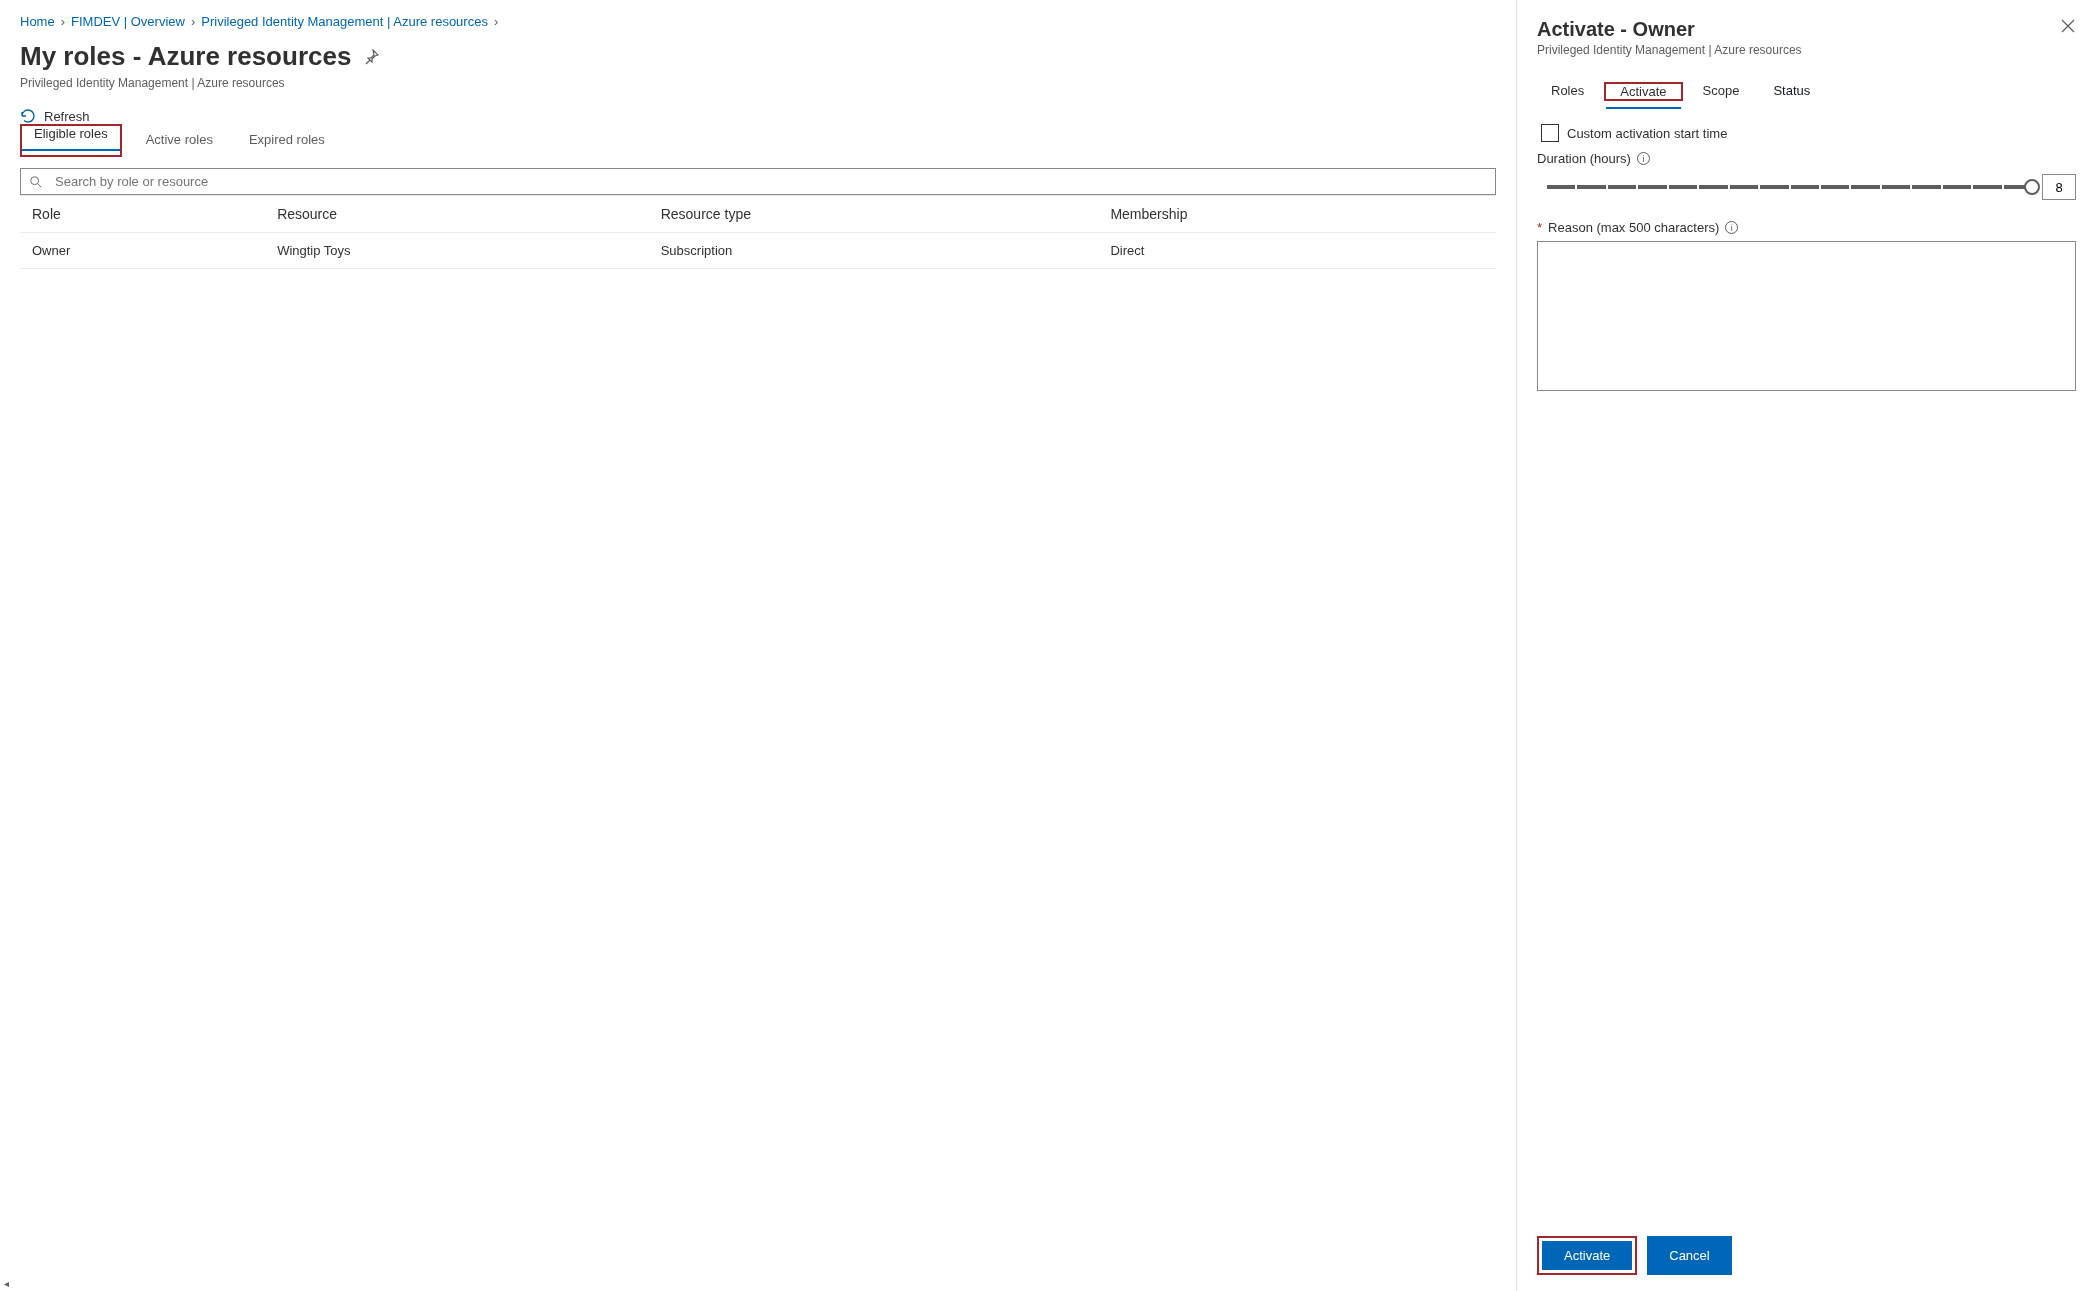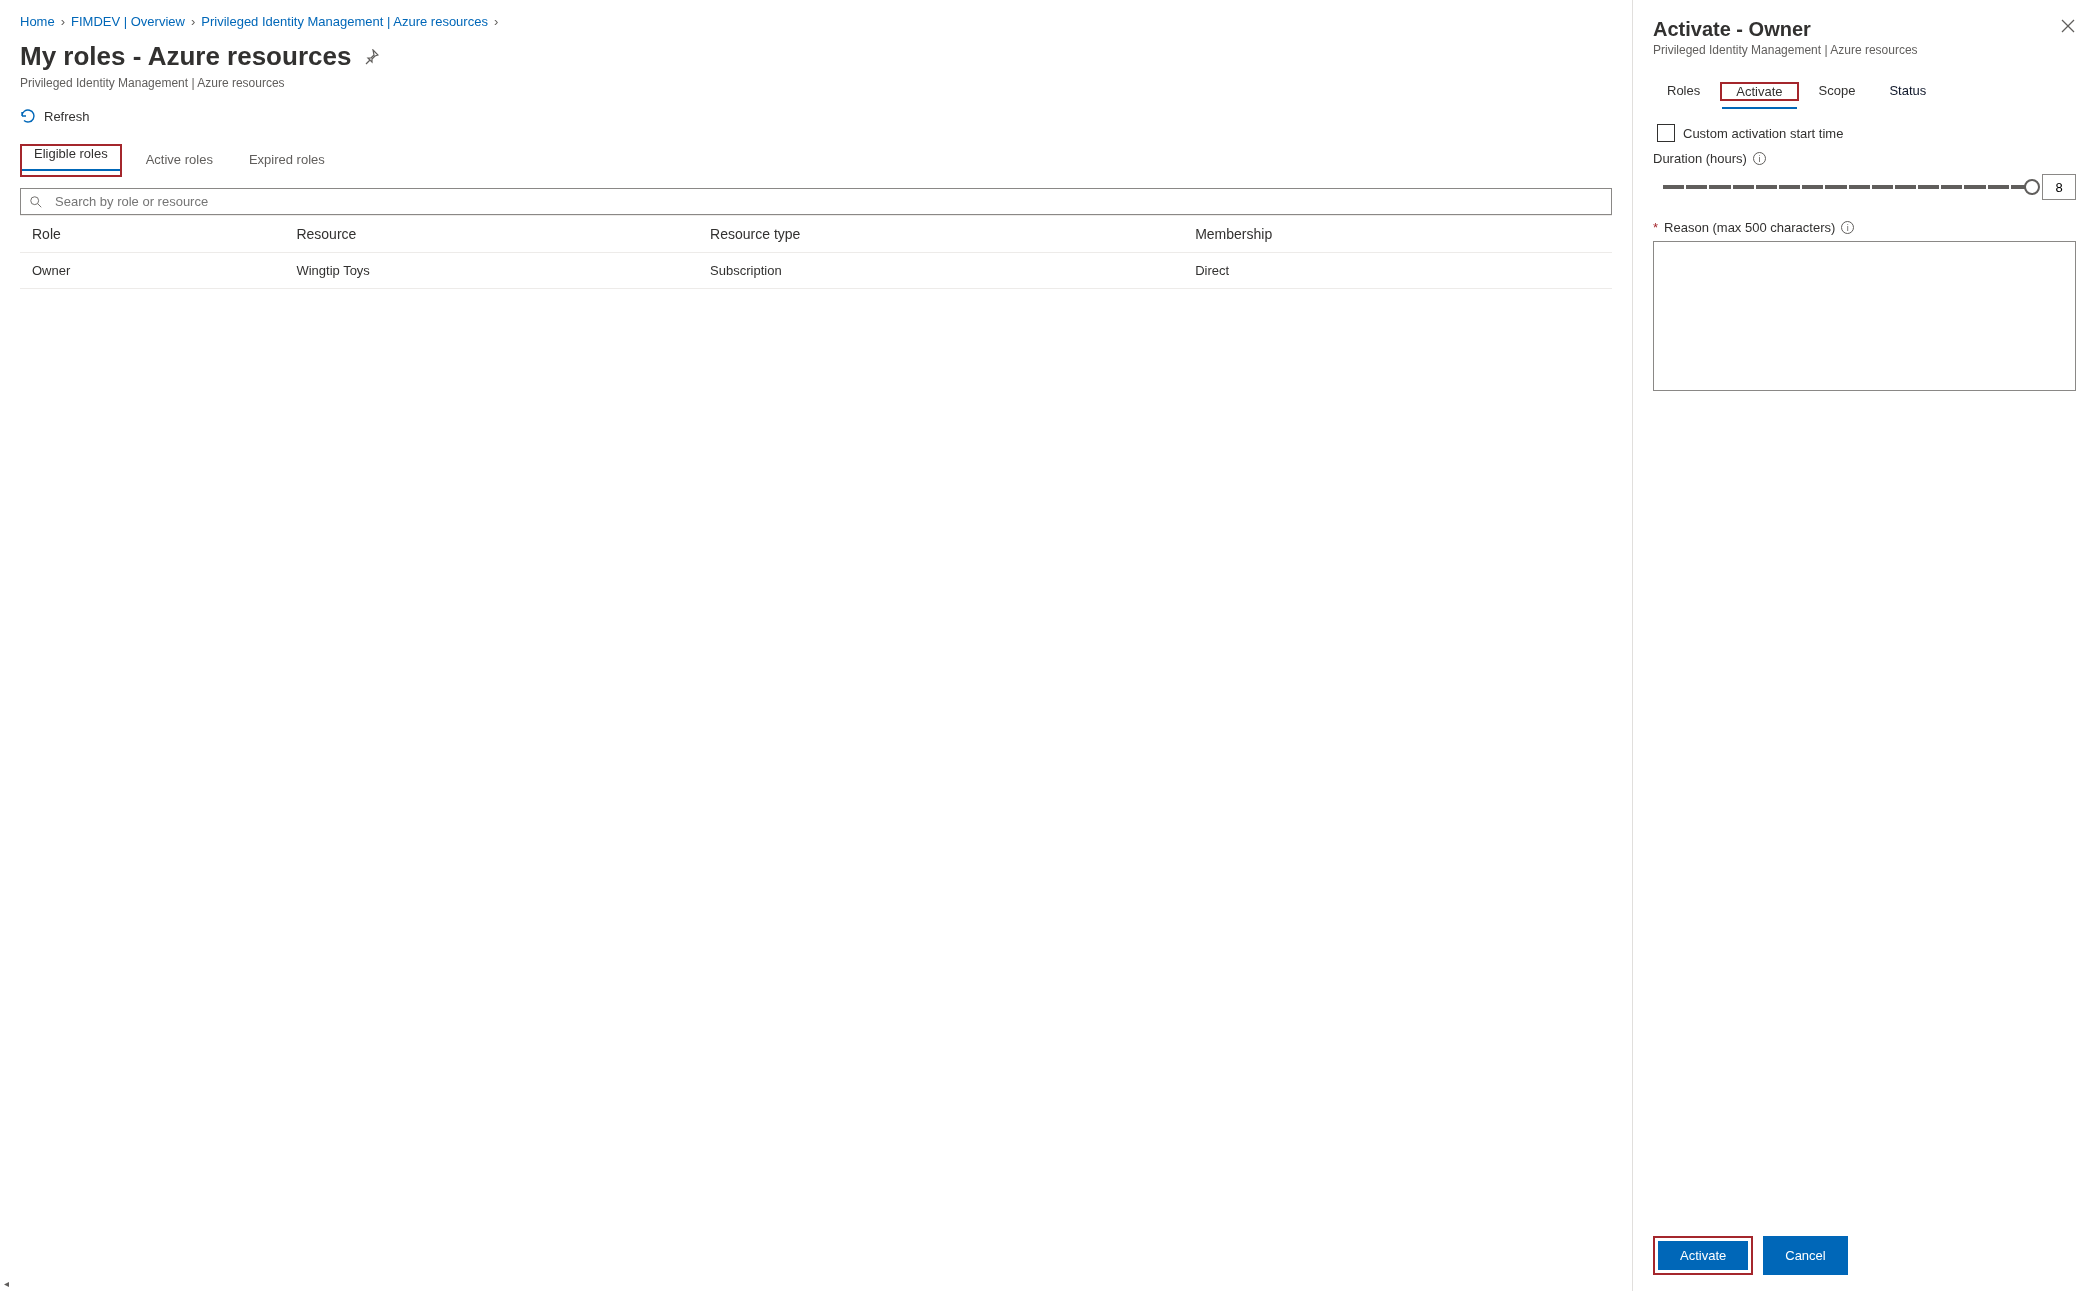--- a/index.html
+++ b/index.html
@@ -59,21 +59,20 @@
     }
     .page-subtitle {
       font-size: 12px;
       color: #605e5c;
       margin-bottom: 18px;
     }
     .refresh-row {
       display: flex;
       align-items: center;
       gap: 8px;
-      margin-bottom: 20px;
       cursor: pointer;
     }
     .refresh-icon {
       width: 16px;
       height: 16px;
       color: #0067b8;
     }
     .refresh-label {
       font-size: 13px;
       color: #323130;
@@ -147,21 +146,21 @@
     .scroll-indicator {
       position: absolute;
       bottom: 2px;
       left: 4px;
       color: #605e5c;
       font-size: 10px;
     }
 
     
     .side-panel {
-      width: 464px;
+      width: 580px;
       border-left: 1px solid #e1dfdd;
       padding: 18px 20px 16px 20px;
       display: flex;
       flex-direction: column;
       background: #fff;
     }
     .panel-header {
       display: flex;
       justify-content: space-between;
       align-items: flex-start;

